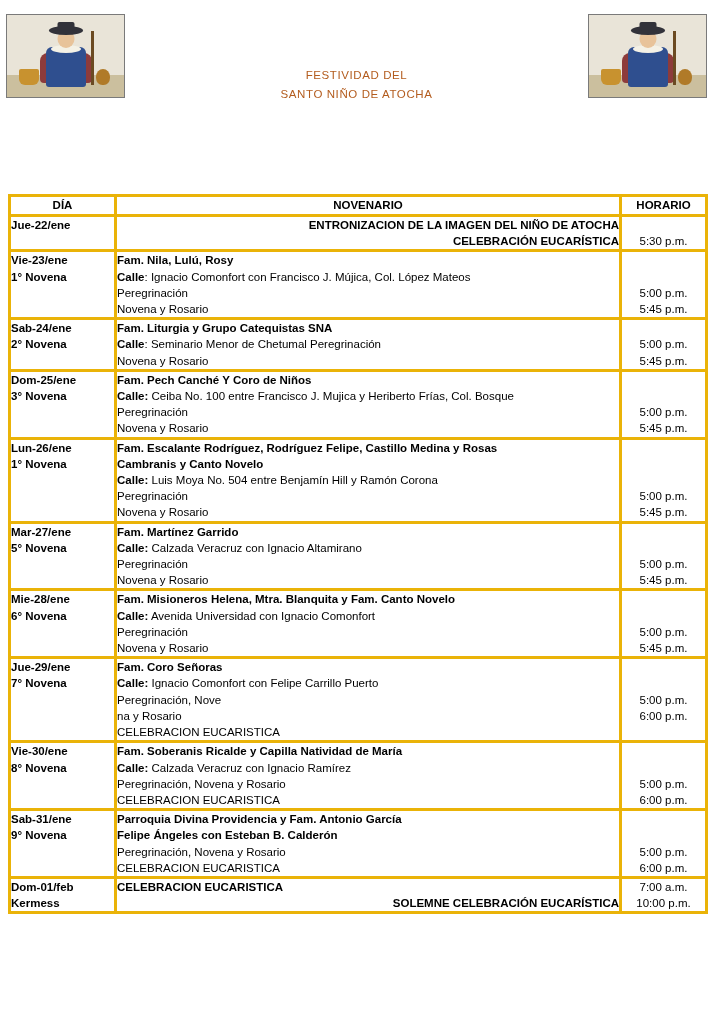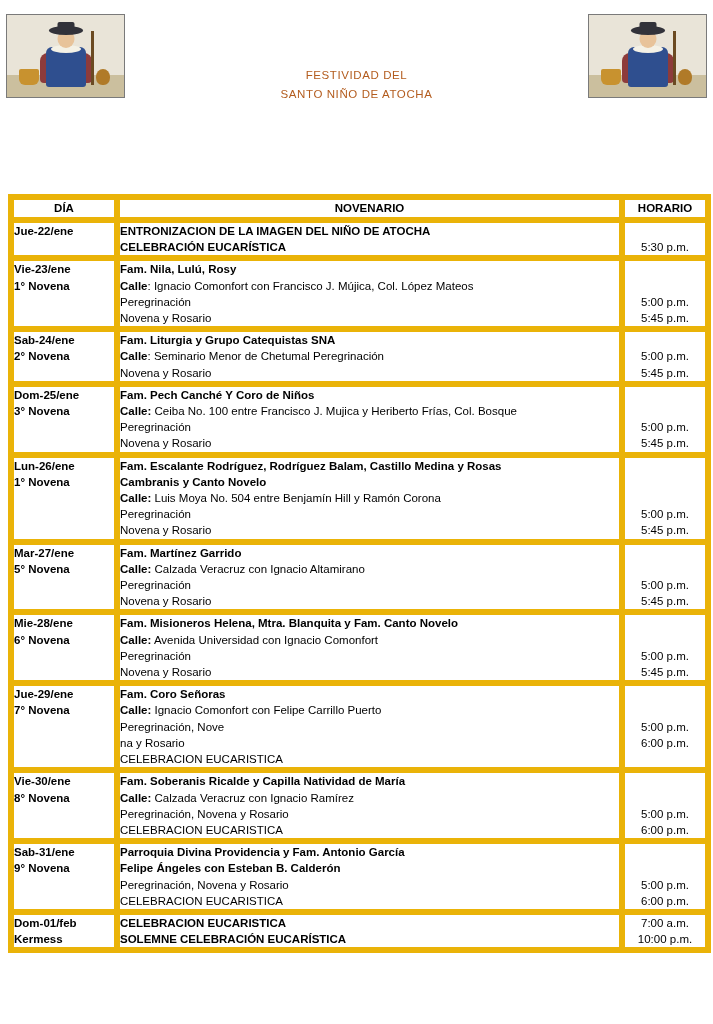--- a/index.html
+++ b/index.html
@@ -155,21 +155,21 @@
     left: 8px;
     top: 194px;
     width: 697px;
   }
   table.sched {
     border-collapse: collapse;
     width: 100%;
     table-layout: fixed;
   }
   table.sched td, table.sched th {
-    border: 6px solid #eab308;
+    border: 3px solid #eab308;
     vertical-align: top;
     padding: 0;
     font-size: 11.5px;
     line-height: 16.2px;
   }
   col.c-dia { width: 106px; }
   col.c-nov { width: 505px; }
   col.c-hor { width: 86px; }
 
   thead th {
@@ -186,21 +186,21 @@
   }
   .cell-nov {
     padding: 1px 4px 2px 5px;
   }
   .cell-hor {
     text-align: center;
     padding: 1px 2px 2px 2px;
   }
   .line { display: block; white-space: nowrap; overflow: hidden; }
   .b { font-weight: bold; }
-  .center { text-align: left; }
+  .center { text-align: right; }
   .spacer { visibility: hidden; }
 </style>
 </head>
 <body>
 
 <div class="page">
 
   <div class="header">
 
     <div class="stamp left">
@@ -318,21 +318,21 @@
               <span class="line">5:00 p.m.</span>
               <span class="line">5:45 p.m.</span>
             </td>
           </tr>
           <tr>
             <td class="cell-dia">
               <span class="line">Lun-26/ene</span>
               <span class="line">1° Novena</span>
             </td>
             <td class="cell-nov">
-              <span class="line b">Fam. Escalante Rodríguez, Rodríguez Balam,  Castillo Medina y Rosas</span>
+              <span class="line b">Fam. Escalante Rodríguez, Rodríguez Felipe,  Castillo Medina y Rosas</span>
               <span class="line b">Cambranis y Canto Novelo</span>
               <span class="line"><span class="b">Calle:</span> Luis Moya No. 504 entre Benjamín Hill y Ramón Corona</span>
               <span class="line">Peregrinación</span>
               <span class="line">Novena y Rosario</span>
             </td>
             <td class="cell-hor">
               <span class="line spacer">&nbsp;</span>
               <span class="line spacer">&nbsp;</span>
               <span class="line spacer">&nbsp;</span>
               <span class="line">5:00 p.m.</span>

